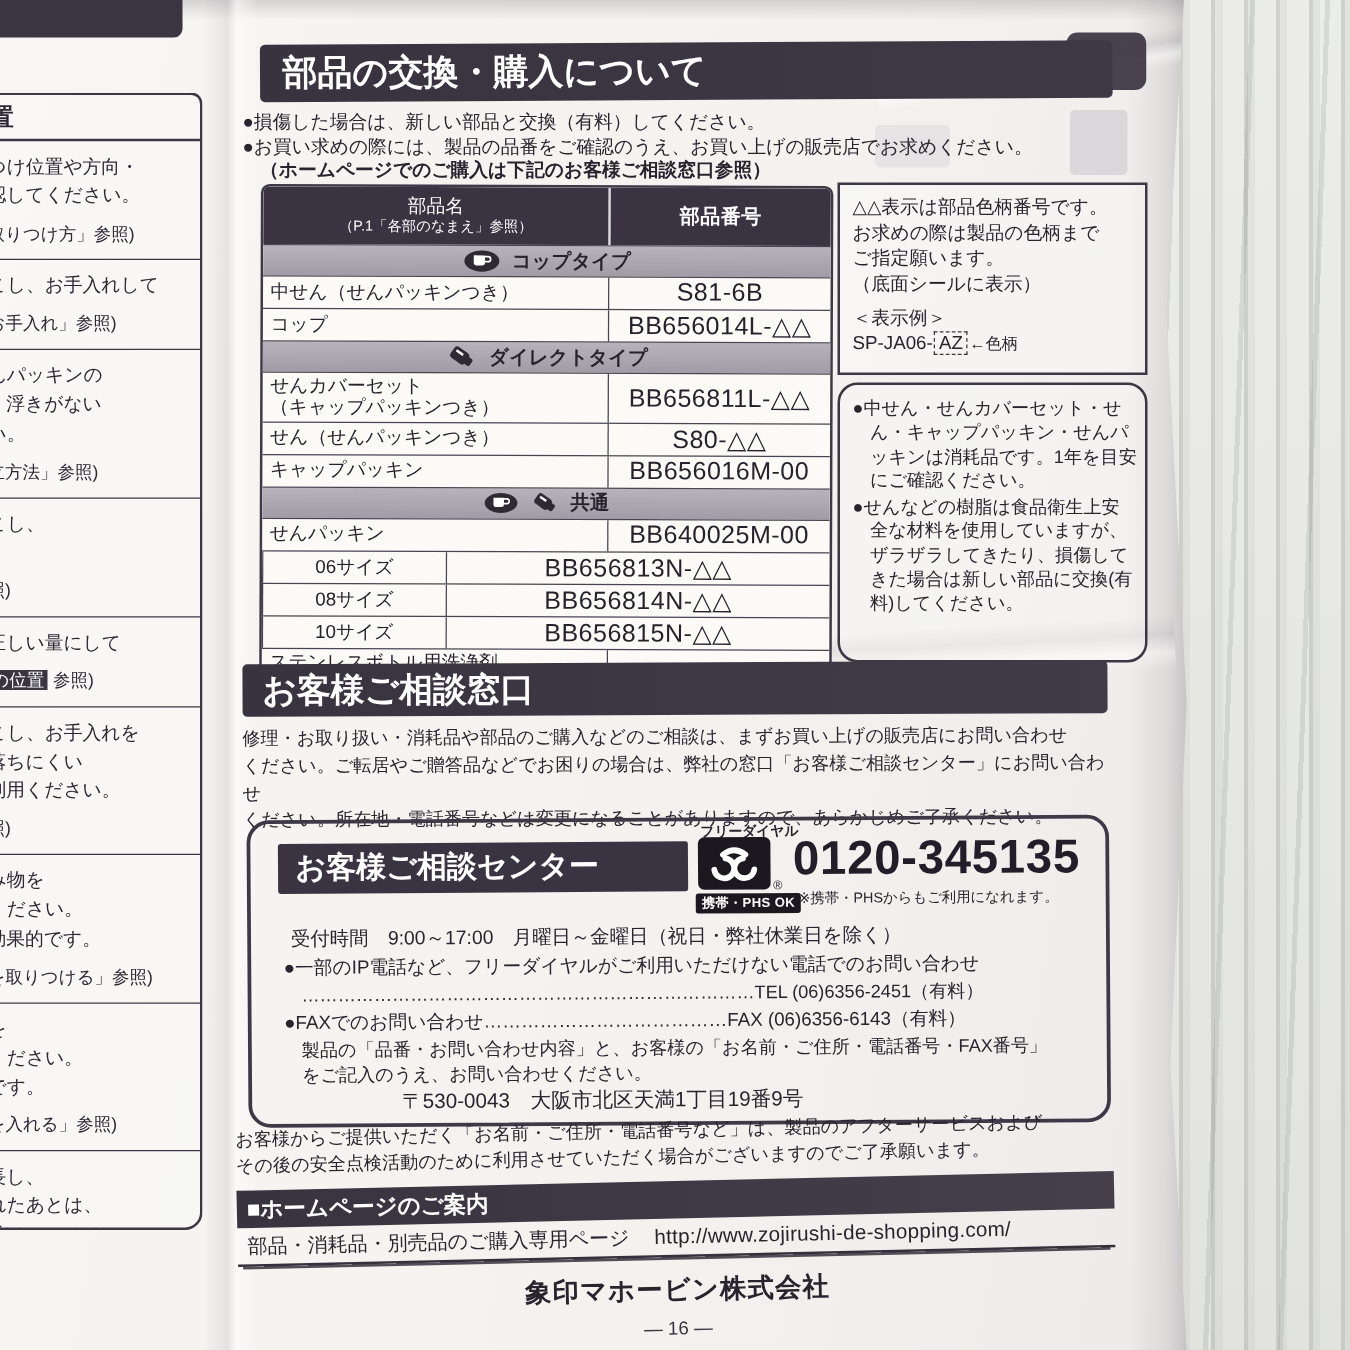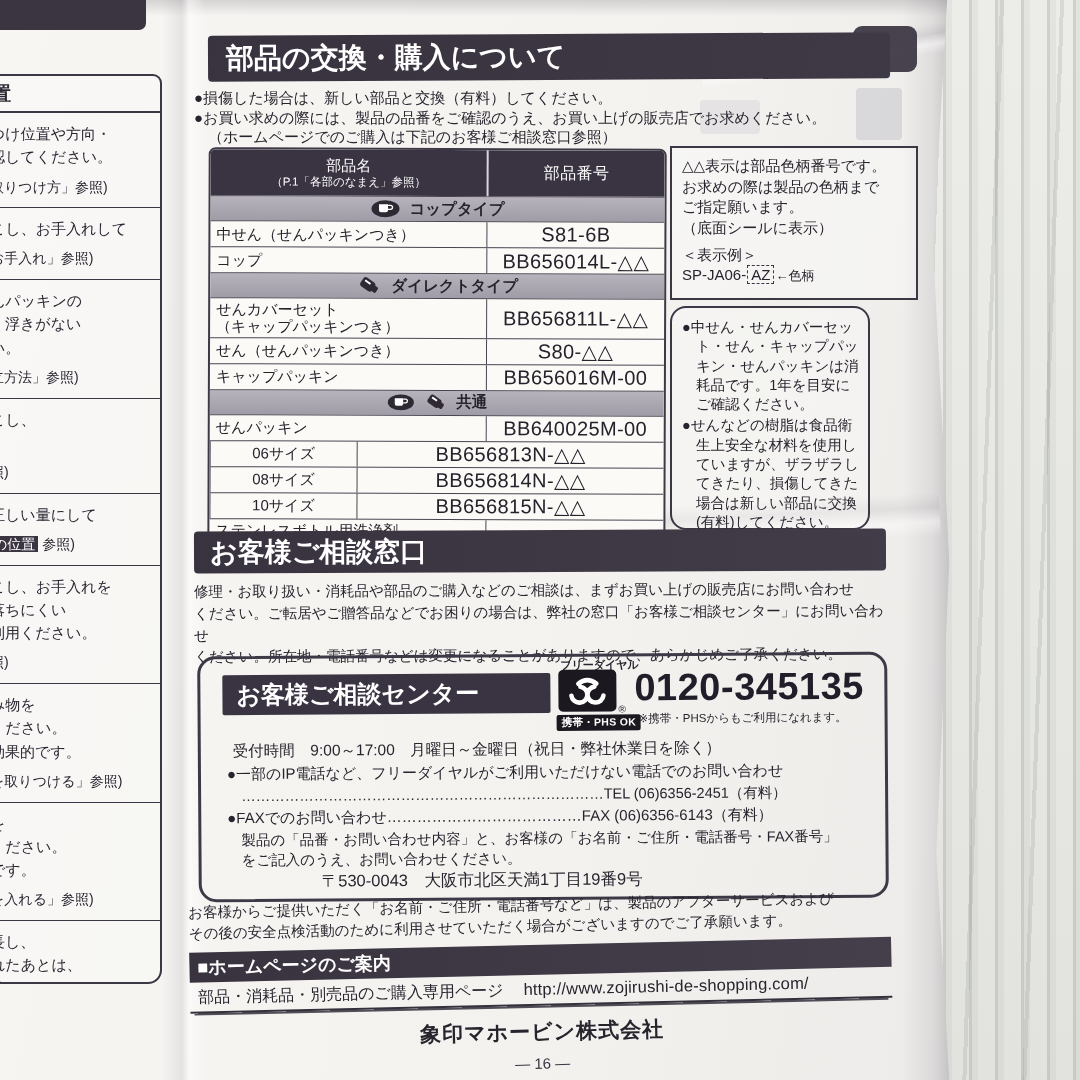--- a/index.html
+++ b/index.html
@@ -42,50 +42,50 @@
   .lc-header{font-size:19px;font-weight:bold;padding:5px 0 4px 6px;border-bottom:2px solid #3c3744;}
   .lc-row{border-bottom:1.8px solid #3c3744;padding:9px 0 9px 4px;line-height:1.55;}
   .lc-row:last-child{border-bottom:none;}
   .lc-ref{margin-top:8px;font-size:14px;}
   .lc-badge{background:#3b3542;color:#fff;padding:0 3px;margin-right:4px;font-size:14px;}
 
   
   .title-bar{position:absolute;left:208px;top:34px;width:682px;height:46px;background:linear-gradient(93deg,#39333f,#3f3946);
     border-radius:4px;color:#fff;font-size:28px;font-weight:bold;line-height:46px;padding-left:18px;box-sizing:border-box;transform:rotate(-.3deg);}
   .top-bullets{position:absolute;left:194px;top:88px;width:700px;font-size:15px;line-height:1.3;}
-  .top-bullets .b3{padding-left:14px;}
+  .top-bullets .b3{padding-left:14px;font-weight:bold;}
 
   
   .ptable{position:absolute;left:208px;top:148px;width:458px;border:2.5px solid #3f3947;background:#fbfaf7;
     border-radius:7px;overflow:hidden;font-size:15px;color:#26222c;box-sizing:border-box;transform:rotate(.2deg);}
   .trow{display:flex;min-height:25px;}
   .ptable > div + div{border-top:1.6px solid #4a4451;}
   .tname{flex:0 0 276px;padding:2px 6px;display:flex;flex-direction:column;justify-content:center;box-sizing:border-box;line-height:1.15;}
   .tcode{flex:1;display:flex;align-items:center;justify-content:center;border-left:1.6px solid #4a4451;letter-spacing:.4px;font-size:20px;}
   .thead{background:#3a3442;color:#fff;min-height:46px;}
   .thead .tname{align-items:center;}
   .thead .tname .sub{font-size:11.5px;margin-top:1px;}
-  .thead .tcode{border-left:2px solid #d8d6dc;font-size:16px;}
+  .thead .tcode{border-left:2px solid #d8d6dc;font-size:16px;font-weight:bold;}
   .tband{background:linear-gradient(#b7b3bc,#a09ca7);display:flex;align-items:center;justify-content:center;gap:9px;
     font-weight:bold;font-size:15.5px;min-height:24px;color:#27232e;}
   .two-line{min-height:38px;}
   .pouch-left{flex:0 0 130px;display:flex;align-items:center;padding-left:6px;box-sizing:border-box;}
   .pouch-right{flex:1;display:flex;flex-direction:column;}
   .pouch-sub{display:flex;min-height:25px;}
   .pouch-sub + .pouch-sub{border-top:1.4px solid #4a4451;}
   .tsize{flex:0 0 146px;display:flex;align-items:center;justify-content:center;border-left:1.4px solid #4a4451;}
   .icon{display:inline-flex;align-items:center;}
 
   
   .color-note{position:absolute;left:670px;top:146px;width:248px;height:154px;border:2px solid #3c3744;
     background:rgba(255,255,255,.3);font-size:15px;line-height:1.38;padding:8px 4px 4px 10px;box-sizing:border-box;}
   .color-note .ex{margin-top:6px;}
   .az-box{border:1.6px dashed #3c3744;padding:0 3px;margin:0 1px;}
   .arrow-note{font-size:13px;}
-  .consumable{position:absolute;left:670px;top:306px;width:200px;height:224px;border:2.5px solid #3c3744;border-radius:16px;
+  .consumable{position:absolute;left:670px;top:306px;width:248px;height:224px;border:2.5px solid #3c3744;border-radius:16px;
     background:rgba(255,255,255,.25);font-size:14.5px;line-height:1.33;padding:10px 6px 6px 10px;box-sizing:border-box;}
   .consumable div{text-indent:-14px;padding-left:14px;margin-bottom:2px;}
 
   
   .sec2-bar{position:absolute;left:194px;top:530px;width:692px;height:42px;background:linear-gradient(93deg,#39333f,#423c49);
     border-radius:4px;color:#fff;font-size:27px;font-weight:bold;line-height:42px;padding-left:16px;box-sizing:border-box;transform:rotate(-.25deg);}
   .intro{position:absolute;left:194px;top:580px;width:700px;font-size:14.5px;line-height:1.5;transform:rotate(-.25deg);}
   .contact-box{position:absolute;left:198px;top:654px;width:690px;height:246px;border:3px solid #3f3947;border-radius:18px;
     box-sizing:border-box;transform:rotate(-.4deg);}
   .cc-bar{position:absolute;left:22px;top:16px;width:328px;height:40px;background:#3a3442;color:#fff;

